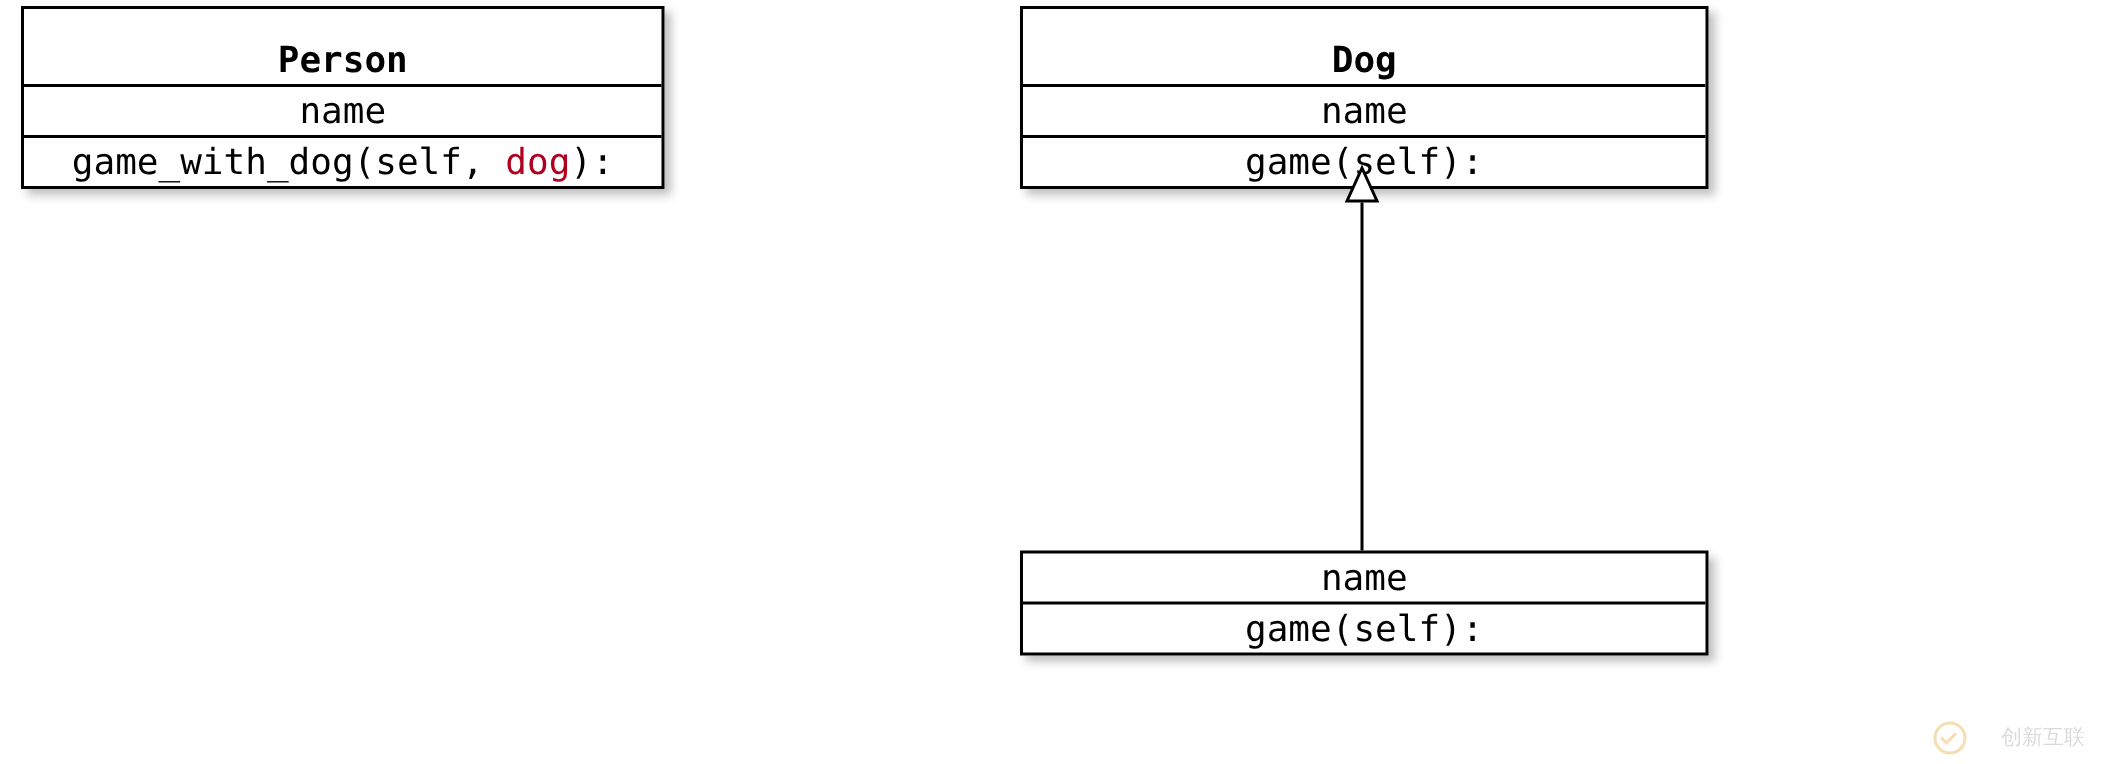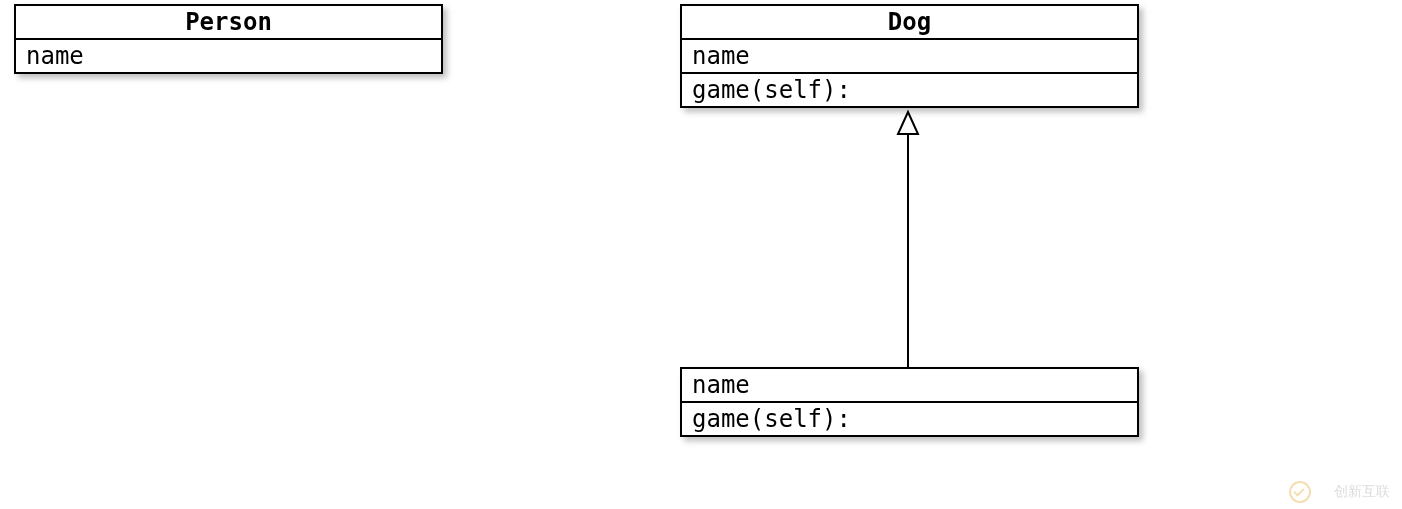--- a/index.html
+++ b/index.html
@@ -18,29 +18,30 @@
   .uml-box {
     position: absolute;
     background: #ffffff;
     border: 2px solid #000000;
     box-shadow: 4px 4px 6px rgba(0,0,0,0.25);
   }
 
   .uml-title {
     text-align: center;
     font-weight: bold;
-    padding: 2px 10px 2px 10px;
+    padding: 20px 10px 2px 10px;
     border-bottom: 2px solid #000000;
     white-space: nowrap;
   }
 
   .uml-row {
     padding: 2px 10px 2px 10px;
     border-bottom: 2px solid #000000;
     white-space: nowrap;
+    text-align: center;
   }
 
   .uml-row:last-child {
     border-bottom: none;
   }
 
   .param-highlight {
     color: #b00020;
   }
 
@@ -77,20 +78,23 @@
     border-bottom: 2px solid rgba(230,160,40,0.35);
     transform: rotate(-45deg);
   }
 </style>
 </head>
 <body>
 
 <div class="uml-box" style="left:14px; top:4px; width:425px;">
   <div class="uml-title">Person</div>
   <div class="uml-row">name</div>
+  <div class="uml-row">
+    <span>game_with_dog(self, </span><span class="param-highlight">dog</span><span>):</span>
+  </div>
 </div>
 
 <div class="uml-box" style="left:680px; top:4px; width:455px;">
   <div class="uml-title">Dog</div>
   <div class="uml-row">name</div>
   <div class="uml-row">game(self):</div>
 </div>
 
 <div class="uml-box" style="left:680px; top:367px; width:455px;">
   <div class="uml-row">name</div>

